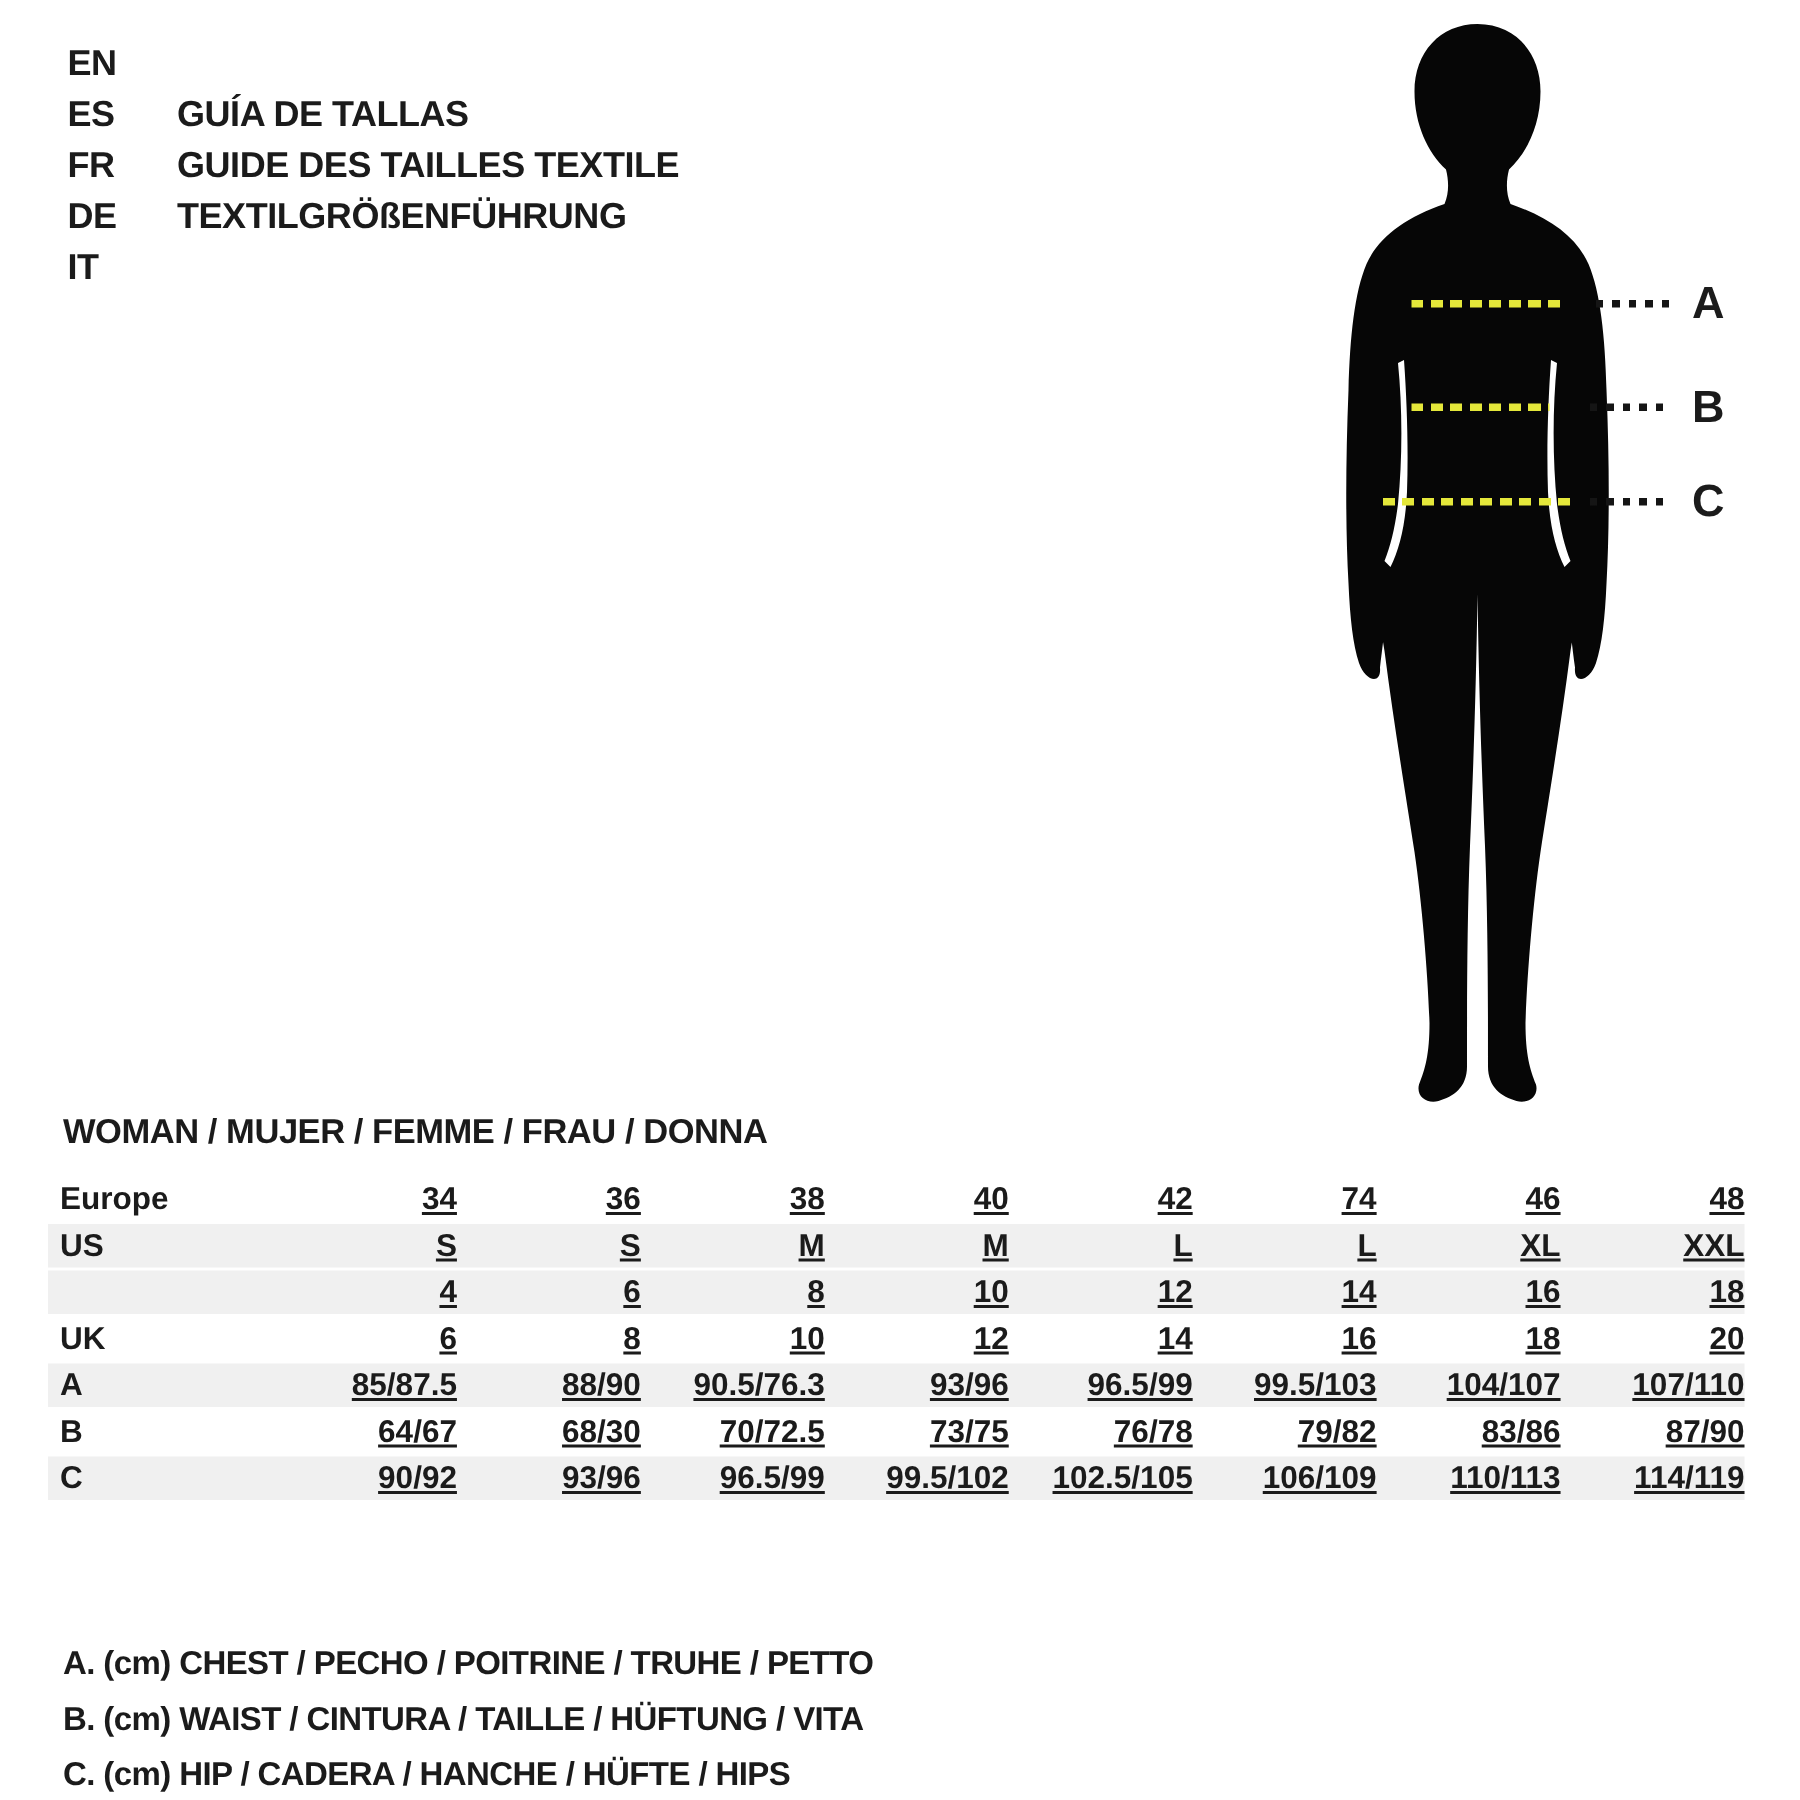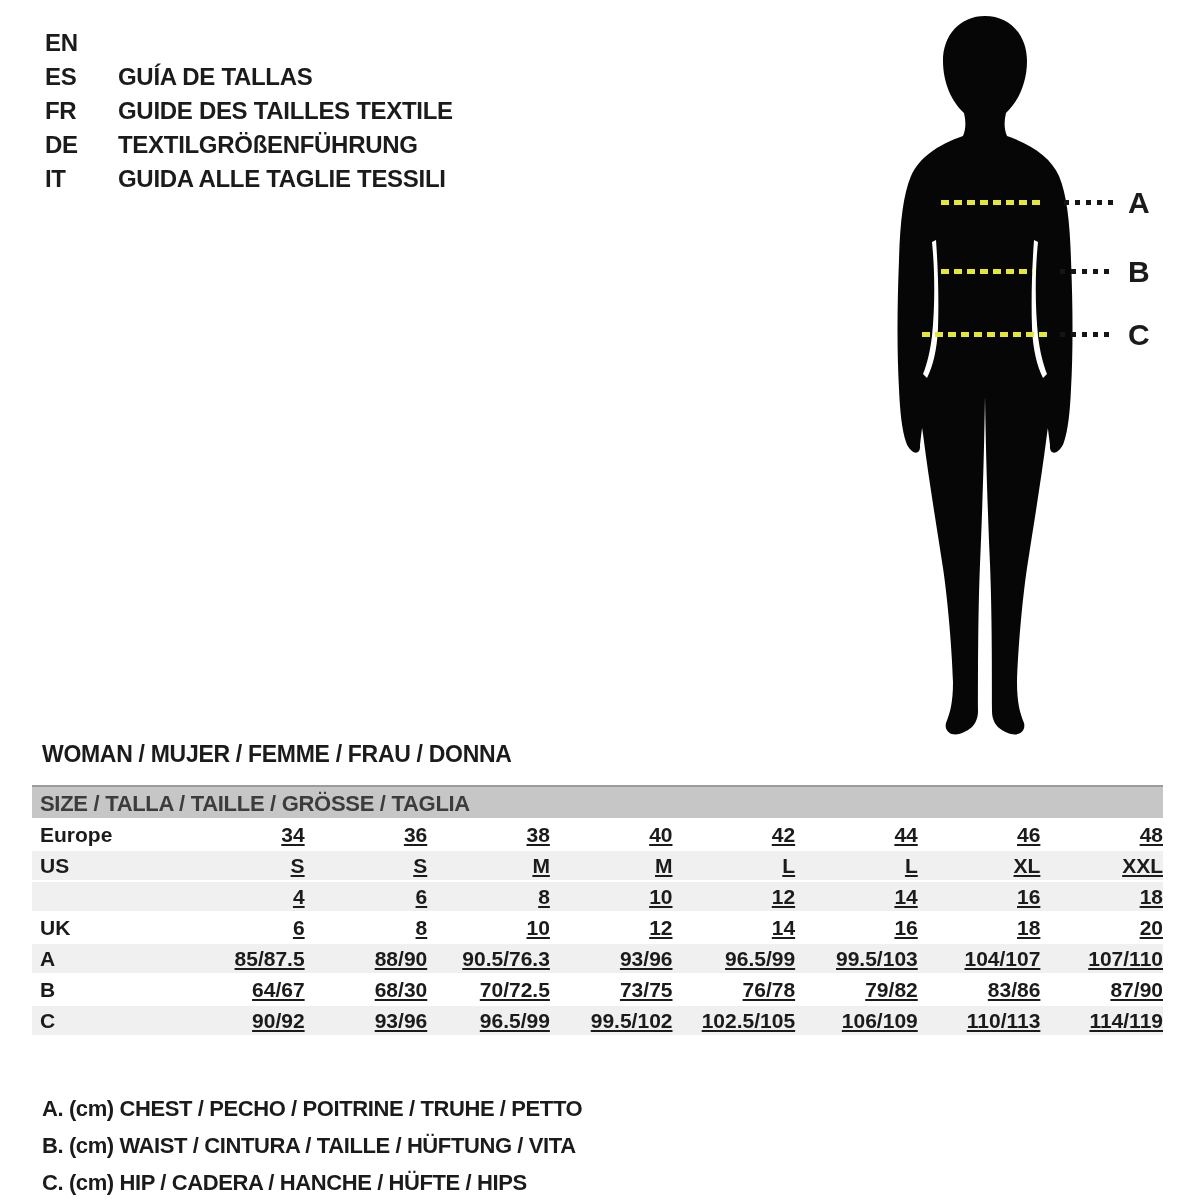--- a/index.html
+++ b/index.html
@@ -56,21 +56,20 @@
     <div class="lang-row">
       <div class="lang-code">FR</div>
       <div class="lang-title">GUIDE DES TAILLES TEXTILE</div>
     </div>
     <div class="lang-row">
       <div class="lang-code">DE</div>
       <div class="lang-title">TEXTILGRÖßENFÜHRUNG</div>
     </div>
     <div class="lang-row">
       <div class="lang-code">IT</div>
-      <div class="lang-title">GUIDA ALLE TAGLIE TESSILI</div>
     </div>
   </div>
 
 <div class="abs figure-box">
   <svg width="240" height="730" viewBox="0 0 240 730" xmlns="http://www.w3.org/2000/svg">
     <path fill="#060606" d="M105,4
       C130,4 147,23 147,49 C147,71 138,90 126,101 C124,109 124,117 127,124
       C153,133 171,146 179,164 C187,183 190,212 191,248 C193,297 193,341 191,377
       C190,400 188,418 184,430 C180,442 169,445 170,433 C167,409 163,376 161,347
       C160,327 159,311 158,297 C164,310 169,322 171,340 C174,364 172,392 167,422
@@ -96,30 +95,29 @@
 <div class="abs dot-line" style="left:1060px;top:269px;width:54px;"></div>
 <div class="abs marker-label" style="left:1128px;top:257px;">B</div>
 
 <div class="abs dash-line" style="left:922px;top:332px;width:126px;"></div>
 <div class="abs dot-line" style="left:1060px;top:332px;width:54px;"></div>
 <div class="abs marker-label" style="left:1128px;top:320px;">C</div>
 
 <div class="abs section-title">WOMAN / MUJER / FEMME / FRAU / DONNA</div>
 
 <div class="abs size-table">
-  <div class="thead">SIZE / TALLA / TAILLE / GRÖSSE / TAGLIA</div>
   <div>
       <div class="trow">
         <div class="tlabel">Europe</div>
         <div class="tcell">34</div>
         <div class="tcell">36</div>
         <div class="tcell">38</div>
         <div class="tcell">40</div>
         <div class="tcell">42</div>
-        <div class="tcell">44</div>
+        <div class="tcell">74</div>
         <div class="tcell">46</div>
         <div class="tcell">48</div>
       </div>
       <div class="trow shade">
         <div class="tlabel">US</div>
         <div class="tcell">S</div>
         <div class="tcell">S</div>
         <div class="tcell">M</div>
         <div class="tcell">M</div>
         <div class="tcell">L</div>

